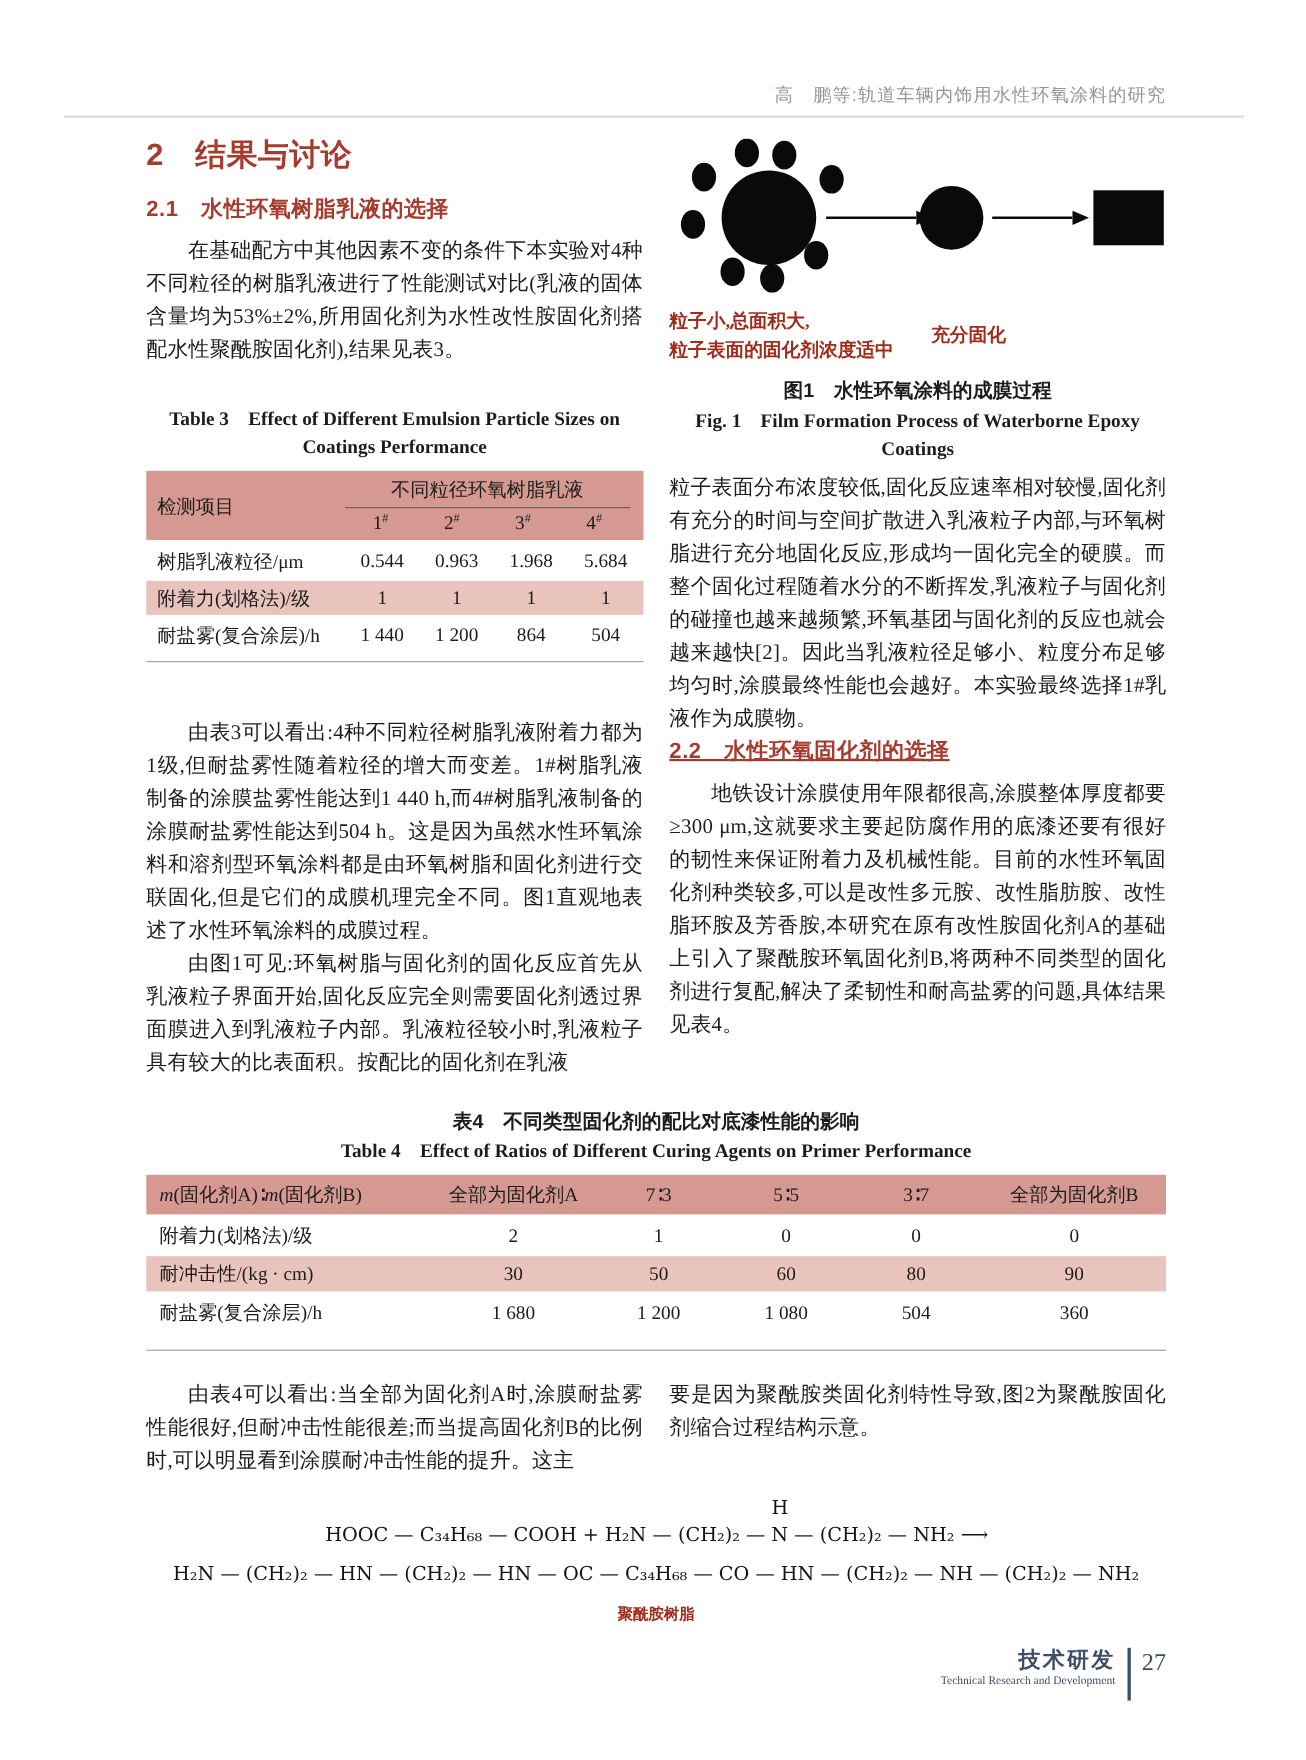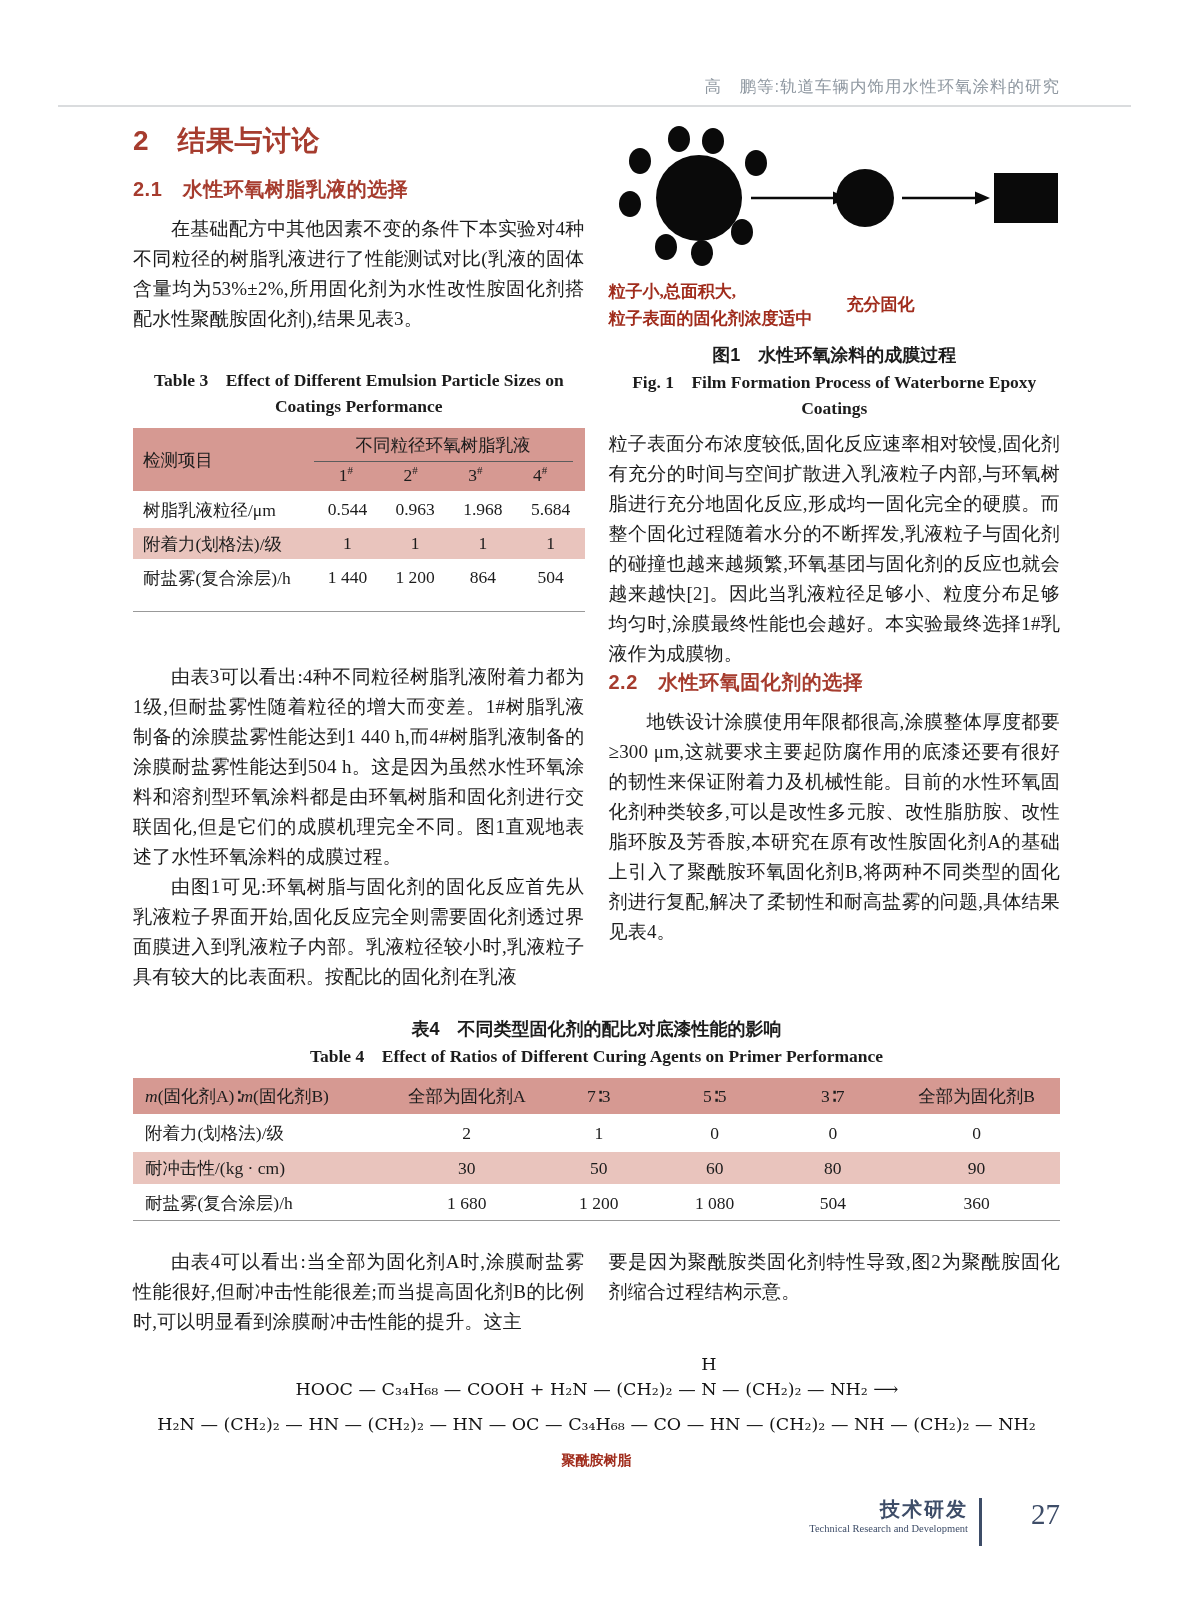--- a/index.html
+++ b/index.html
@@ -49,21 +49,21 @@
   }
   p.indent{text-indent:2em;}
   
   .caption{text-align:center;}
   .cap-zh{
     font-family:"Liberation Sans","DejaVu Sans",sans-serif;
     font-weight:bold;font-size:18px;line-height:27px;
   }
   .cap-en{font-weight:bold;font-size:17.5px;line-height:26px;}
   
-  .t3{margin-top:9px;font-size:17.5px;border-bottom:1.5px solid #999;padding-bottom:18px;}
+  .t3{margin-top:9px;font-size:17.5px;border-bottom:1.5px solid #999;padding-bottom:8px;}
   .t3-head{background:var(--pink-dark);display:grid;grid-template-columns:40% 1fr;min-height:62px;}
   .t3-head-label{display:flex;align-items:center;padding-left:10px;}
   .t3-head-right{padding:3px 4px 0 0;}
   .t3-group{text-align:center;border-bottom:1.5px solid #5c5c5c;padding:1px 0 4px;margin:1px 8px 0 0;}
   .t3-nums{display:grid;grid-template-columns:repeat(4,1fr);text-align:center;padding:3px 8px 5px 0;}
   .t3-row{display:grid;grid-template-columns:40% repeat(4,1fr);height:31px;align-items:center;margin-top:3px;}
   .t3-row.alt{background:var(--pink-light);}
   .t3-label{padding-left:10px;white-space:nowrap;}
   .val{text-align:center;}
   sup.hash{font-size:11px;vertical-align:super;line-height:0;}
@@ -71,24 +71,24 @@
   
   .fig1-svg{display:block;margin-top:6px;}
   .fig1-ann{display:flex;margin-top:2px;}
   .ann{
     color:var(--red2);font-weight:bold;font-size:17px;line-height:27px;
     font-family:"Liberation Serif","DejaVu Serif",serif;
   }
   .ann-right{margin-left:34px;margin-top:13px;}
   .fig1-caption{margin-top:10px;}
   
-  .h22{margin-top:13px;}
+  .h22{margin-top:13px;text-decoration:underline;}
   
   .fullwidth{margin-top:24px;}
-  .t4{margin-top:9px;font-size:17.5px;border-bottom:1.5px solid #999;padding-bottom:1px;}
+  .t4{margin-top:9px;font-size:17.5px;border-bottom:1.5px solid #999;padding-bottom:18px;}
   .t4-row{display:grid;grid-template-columns:28% 16% 12.5% 12.5% 13% 1fr;height:32px;align-items:center;margin-top:3px;}
   .t4-row.header{background:var(--pink-dark);height:36px;}
   .t4-row.alt{background:var(--pink-light);}
   .t4-label{padding-left:12px;white-space:nowrap;}
   .it{font-style:italic;}
   .cols2{display:flex;gap:24px;margin-top:26px;}
   .cols2 .c{width:451.5px;flex:0 0 auto;}
   
   .formula{
     margin-top:16px;
@@ -111,21 +111,21 @@
     position:absolute;right:127px;bottom:54px;
     display:flex;align-items:flex-start;color:var(--navy);
   }
   .f-left{text-align:right;margin-right:9px;}
   .f-zh{
     font-family:"Liberation Sans","DejaVu Sans",sans-serif;
     font-weight:bold;font-size:20px;line-height:22px;letter-spacing:2px;
   }
   .f-en{font-size:10.5px;line-height:13px;margin-top:2px;}
   .f-bar{width:3px;height:48px;background:var(--navy);margin:0 10px 0 2px;}
-  .f-num{font-size:29px;margin-left:39px;}
+  .f-num{font-size:22px;}
 </style>
 </head>
 <body>
 
 <div class="page">
 
   <div class="running-head">
     <span>高　鹏等:轨道车辆内饰用水性环氧涂料的研究</span>
   </div>
   <div class="head-rule"></div>

